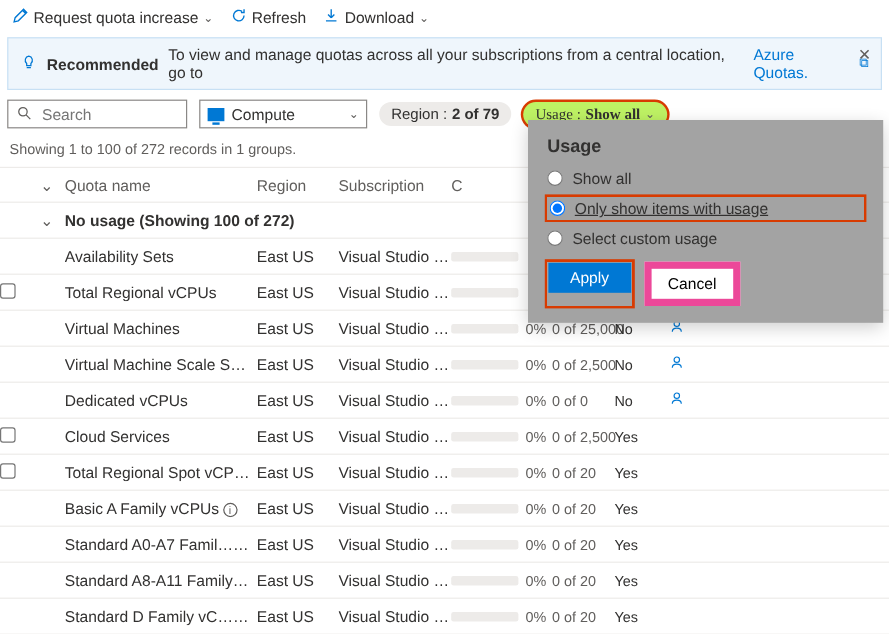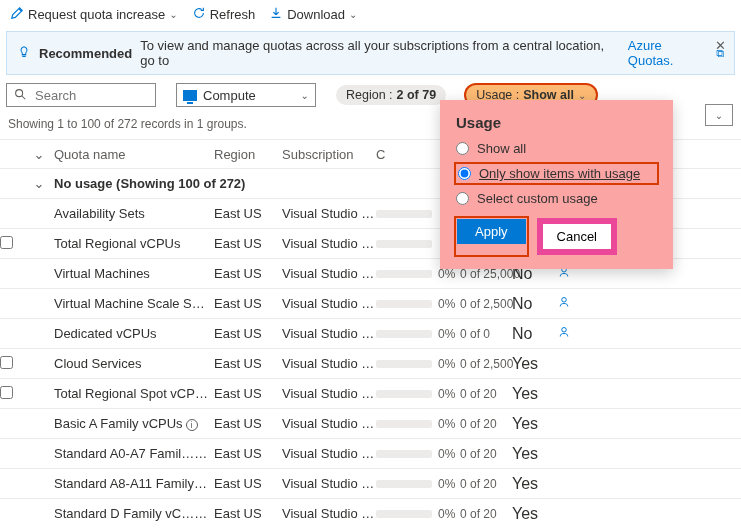--- a/index.html
+++ b/index.html
@@ -38,21 +38,21 @@
     position: relative;
   }
   .info-bar .bulb { color: #0078d4; }
   .info-bar .rec { font-weight: 600; }
   .info-bar .link { color: #0078d4; cursor: pointer; }
   .info-bar .ext { color: #0078d4; font-size: 11px; }
   .info-bar .close { position: absolute; right: 8px; top: 6px; color: #605e5c; cursor: pointer; }
   .filter-row {
     display: flex;
     align-items: center;
-    gap: 20px;
+    gap: 10px;
     padding: 2px 6px 8px 6px;
   }
   .search-box {
     display: flex;
     align-items: center;
     border: 1px solid #8a8886;
     padding: 2px 6px;
     width: 150px;
     height: 24px;
     gap: 6px;
@@ -85,21 +85,21 @@
   .pill {
     background: #edebe9;
     border-radius: 12px;
     padding: 3px 10px;
     display: flex;
     align-items: center;
     gap: 4px;
     color: #323130;
     font-size: 12.5px;
   }
-  .pill.blue { background: #fdba74; }
+  .pill.blue { background: #bef264; font-family: Liberation Serif, serif; }
   .pill .value { font-weight: 600; }
   .pill.highlight { box-shadow: 0 0 0 2px #d83b01; }
   .records {
     padding: 2px 8px 8px 8px;
     font-size: 12px;
     color: #605e5c;
   }
   .header-row, .group-row, .row {
     display: grid;
     grid-template-columns: 24px 30px 160px 68px 94px 62px 22px 52px 40px 24px;
@@ -115,35 +115,35 @@
   .check-col input { margin:0; }
   .group-row .label { font-weight: 600; grid-column: 3 / span 7; }
   .group-row .chev-col { grid-column: 2; }
   .row .name { white-space: nowrap; overflow:hidden; text-overflow: ellipsis; padding-right: 6px;}
   .row .sub, .row .reg { white-space: nowrap; overflow:hidden; text-overflow: ellipsis; }
   .row .bar {
     height: 8px; background: #edebe9; border-radius: 2px; margin-right: 6px;
   }
   .row .pct { font-size: 12px; color: #605e5c; }
   .row .quota { font-size: 12px; color: #605e5c; white-space: nowrap; }
-  .row .adj { font-size: 16px; }
+  .row .adj { font-size: 12px; }
   .row .person { color: #0078d4; font-size: 12px; text-align:center;}
   .info-i {
     display:inline-flex; width:12px; height:12px; border:1px solid #605e5c; border-radius:50%;
     align-items:center; justify-content:center; font-size:9px; color:#605e5c; margin-left:3px;
   }
   .ext-dd {
     position:absolute; right:8px; top:104px; width:28px; height:22px;
     border:1px solid #8a8886; display:flex; align-items:center; justify-content:center;
     background:#fff; cursor:pointer;
   }
   
   .popup {
-    position:absolute; left:440px; top:100px; width:233px;
-    background:#fca5a5; box-shadow:0 4px 14px rgba(0,0,0,0.2);
+    position:absolute; left:440px; top:100px; width:296px;
+    background:#a3a3a3; box-shadow:0 4px 14px rgba(0,0,0,0.2);
     padding:14px 16px 14px 16px; z-index:10;
   }
   .popup h3 { margin:0 0 10px 0; font-size:15px; font-weight:600; }
   .radio-row { display:flex; align-items:center; gap:8px; margin:8px 0; }
   .radio-row input { margin:0; cursor:pointer; }
   .radio-row.hl { box-shadow: 0 0 0 2px #d83b01; padding:2px;text-decoration:underline; }
   .popup-actions { display:flex; gap:10px; margin-top:12px; }
   .popup-actions .apply {
     background:#0078d4; color:#fff; border:none; padding:5px 18px; font-size:13px; cursor:pointer;
   }

